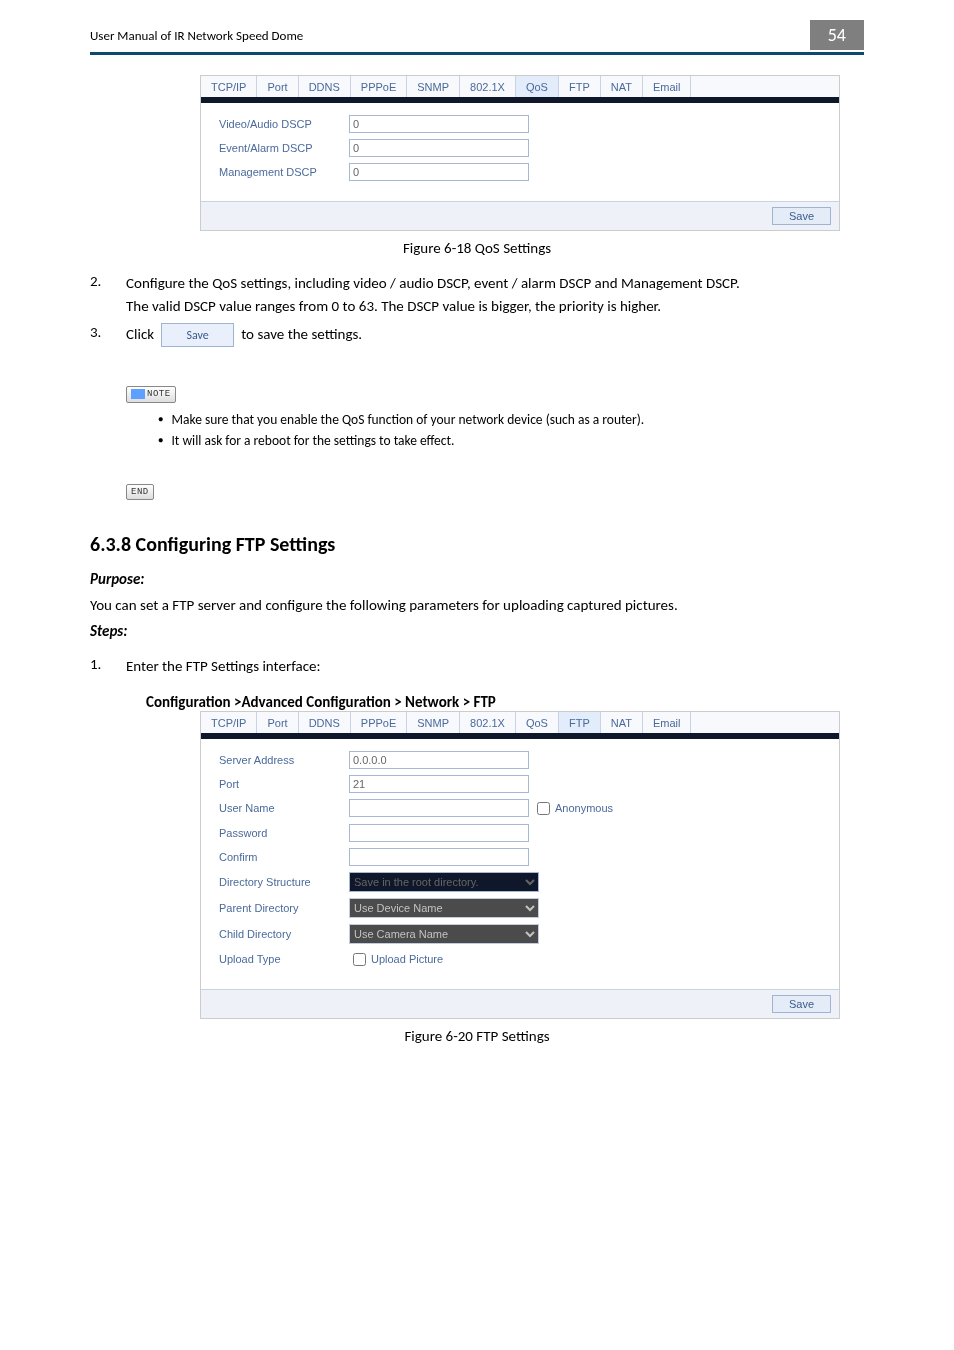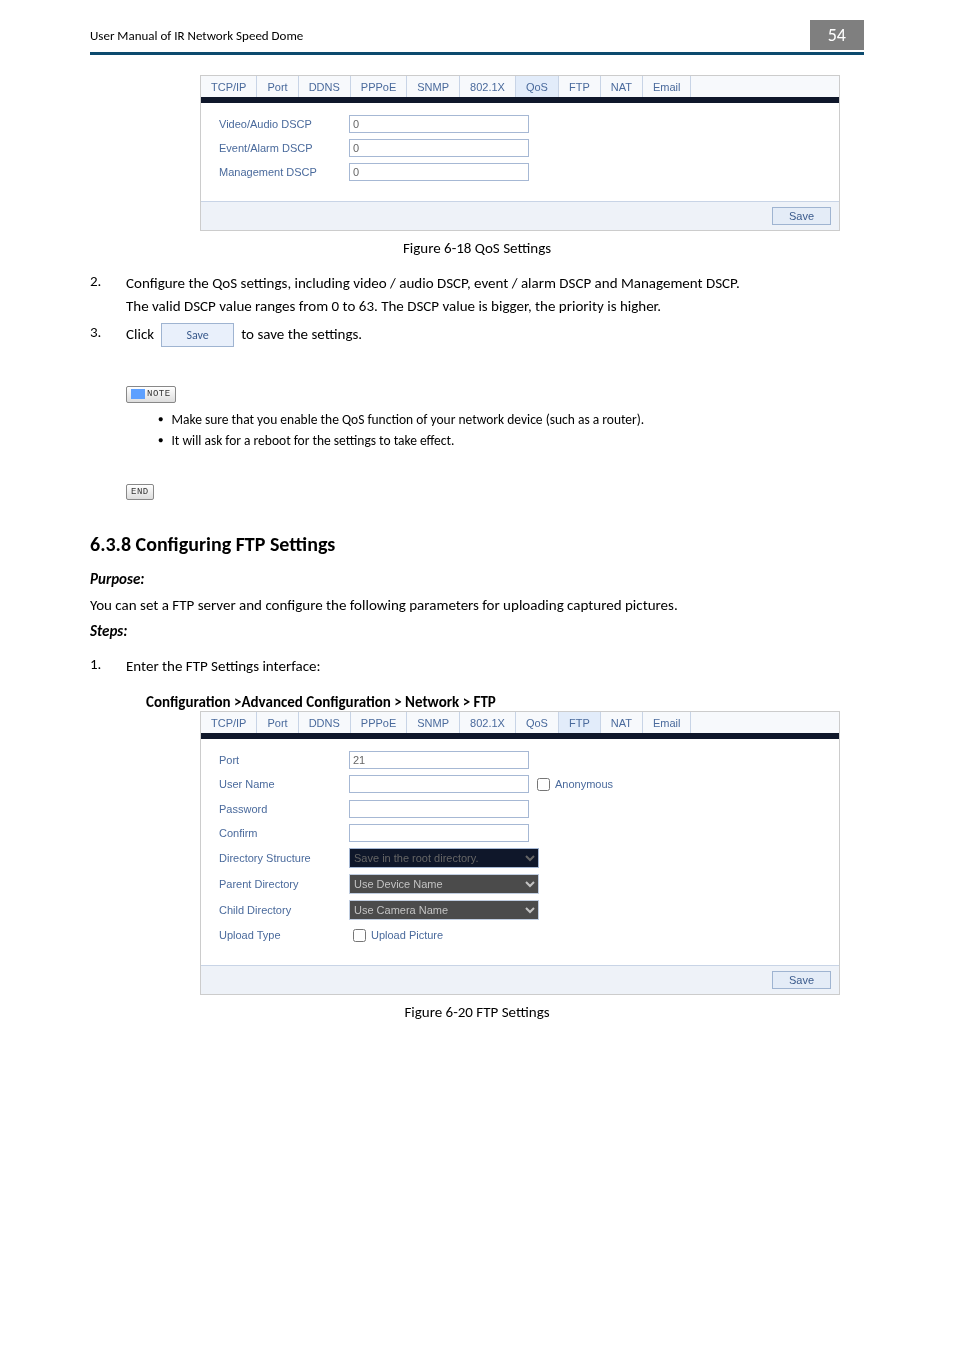--- a/index.html
+++ b/index.html
@@ -242,20 +242,24 @@
       <span class="tab">PPPoE</span>
       <span class="tab">SNMP</span>
       <span class="tab">802.1X</span>
       <span class="tab">QoS</span>
       <span class="tab active">FTP</span>
       <span class="tab">NAT</span>
       <span class="tab">Email</span>
     </div>
     <div class="form-area">
       <div class="form-row">
+        <span class="form-label">Server Address</span>
+        <input class="form-input" value="0.0.0.0" style="">
+      </div>
+      <div class="form-row">
         <span class="form-label">Port</span>
         <input class="form-input" value="21" style="">
       </div>
       <div class="form-row">
         <span class="form-label">User Name</span>
         <input class="form-input" value="" style="">
         <input type="checkbox" class="inline-chk" style="">
         <span class="inline-chk-label">Anonymous</span>
       </div>
       <div class="form-row">

